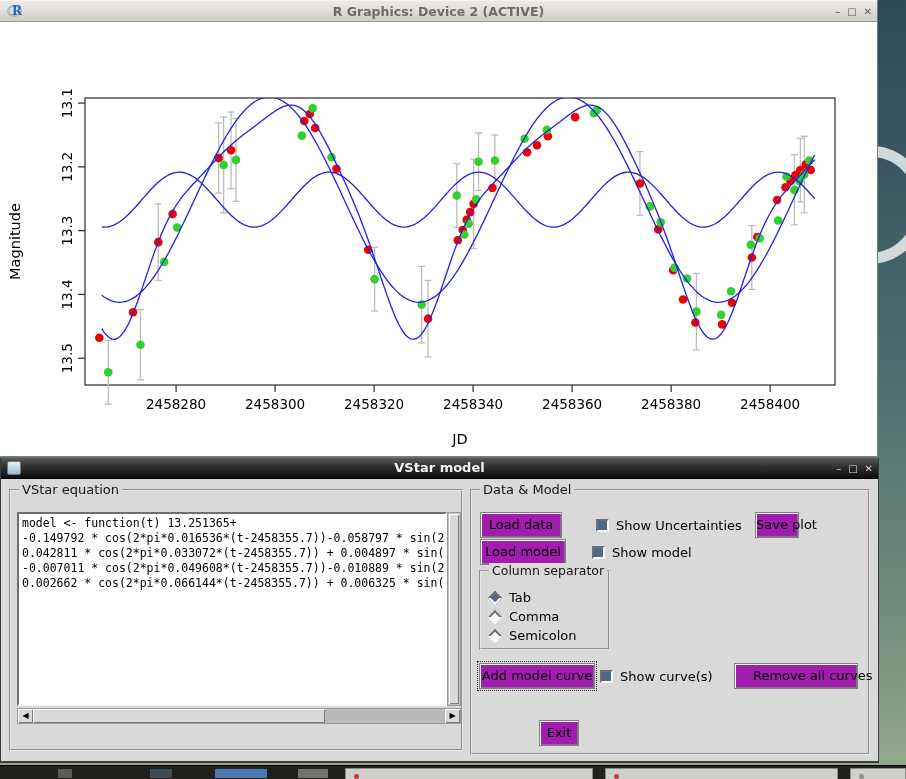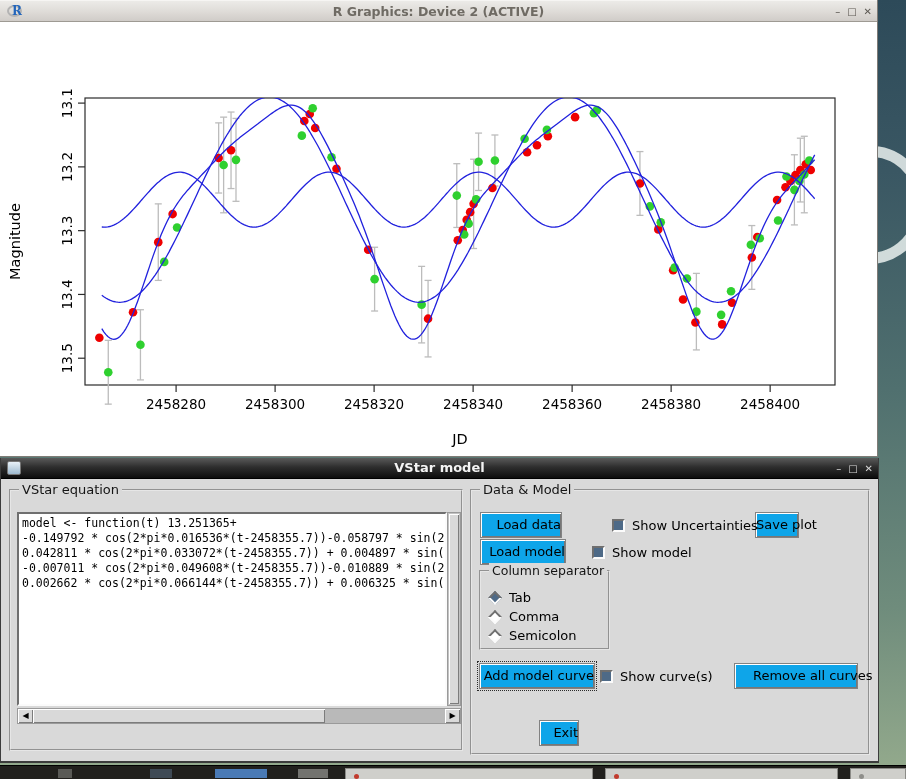--- a/index.html
+++ b/index.html
@@ -64,36 +64,36 @@
   .hscroll { position:absolute; left:6px; top:217px; width:444px; height:16px; background:#b9b9b9;
     border:1px solid #9a9a9a; }
   .hs-btn { position:absolute; top:0; width:15px; height:14px; background:#d9d9d9; text-align:center;
     box-shadow:inset 1px 1px 0 #fff, inset -1px -1px 0 #7c7c7c; font-size:8px; line-height:14px; color:#000; }
   .hs-left { left:0; } .hs-right { right:0; }
   .hs-thumb { position:absolute; left:15px; top:0; width:292px; height:14px; background:#d9d9d9;
     box-shadow:inset 1px 1px 0 #fff, inset -1px -1px 0 #7c7c7c; }
 
   .dm-group { left:469px; top:10px; width:400px; height:266px; }
 
-  .btn { position:absolute; background:#0ea5e9; border:1px solid #828282;
+  .btn { position:absolute; background:#a21caf; border:1px solid #828282;
     box-shadow:inset 1px 1px 0 #ffffff, inset -1px -1px 0 #777777;
-    font-size:13px; color:#000; text-align:right; line-height:24px; height:26px; cursor:default; white-space:nowrap; }
+    font-size:13px; color:#000; text-align:center; line-height:24px; height:26px; cursor:default; white-space:nowrap; }
   .btn-load-data { left:8px; top:21px; width:82px; }
   .btn-save-plot { left:283px; top:21px; width:44px; }
   .btn-load-model { left:8px; top:48px; width:86px; }
   .btn-add-curve { left:7px; top:172px; width:116px; outline:1px dotted #2a2a2a; outline-offset:1px; }
   .btn-remove-curves { left:262px; top:172px; width:124px;padding-left:18px; }
   .btn-exit { left:28px; top:229px; width:40px;margin-left:39px; }
 
   .checkrow { position:absolute; display:flex; align-items:center; height:14px; }
   .checkbox { width:13px; height:13px; border:2px solid; border-color:#6f6f6f #fbfbfb #fbfbfb #6f6f6f;
     background:#fff; margin-right:7px; flex:none; }
   .checkrow.checked .checkbox { background:#4e6a87; }
   .checkrow .lbl { font-size:13px; color:#000; white-space:nowrap; }
-  .cr-uncert { left:120px; top:27px;padding-left:20px; } .cr-model { left:120px; top:54px;text-align:right; } .cr-curves { left:128px; top:178px; }
+  .cr-uncert { left:104px; top:27px;padding-left:20px; } .cr-model { left:120px; top:54px;text-align:right; } .cr-curves { left:128px; top:178px; }
 
   .col-sep { left:7px; top:79px; width:131px; height:80px; }
   .col-sep .gb-legend { font-size:12.5px; }
   .radiorow { position:absolute; left:9px; display:flex; align-items:center; height:13px;text-align:center; }
   .radio { width:10px; height:10px; transform:rotate(45deg); border:2px solid; margin-right:9px; flex:none;
     border-color:#6f6f6f #fbfbfb #fbfbfb #6f6f6f; background:#fff; }
   .radiorow.selected .radio { background:#4e6a87; }
   .radiorow .lbl { font-size:13px; color:#000; }
   .rr-0 { top:19px; } .rr-1 { top:38px; } .rr-2 { top:57px; }
 </style>

